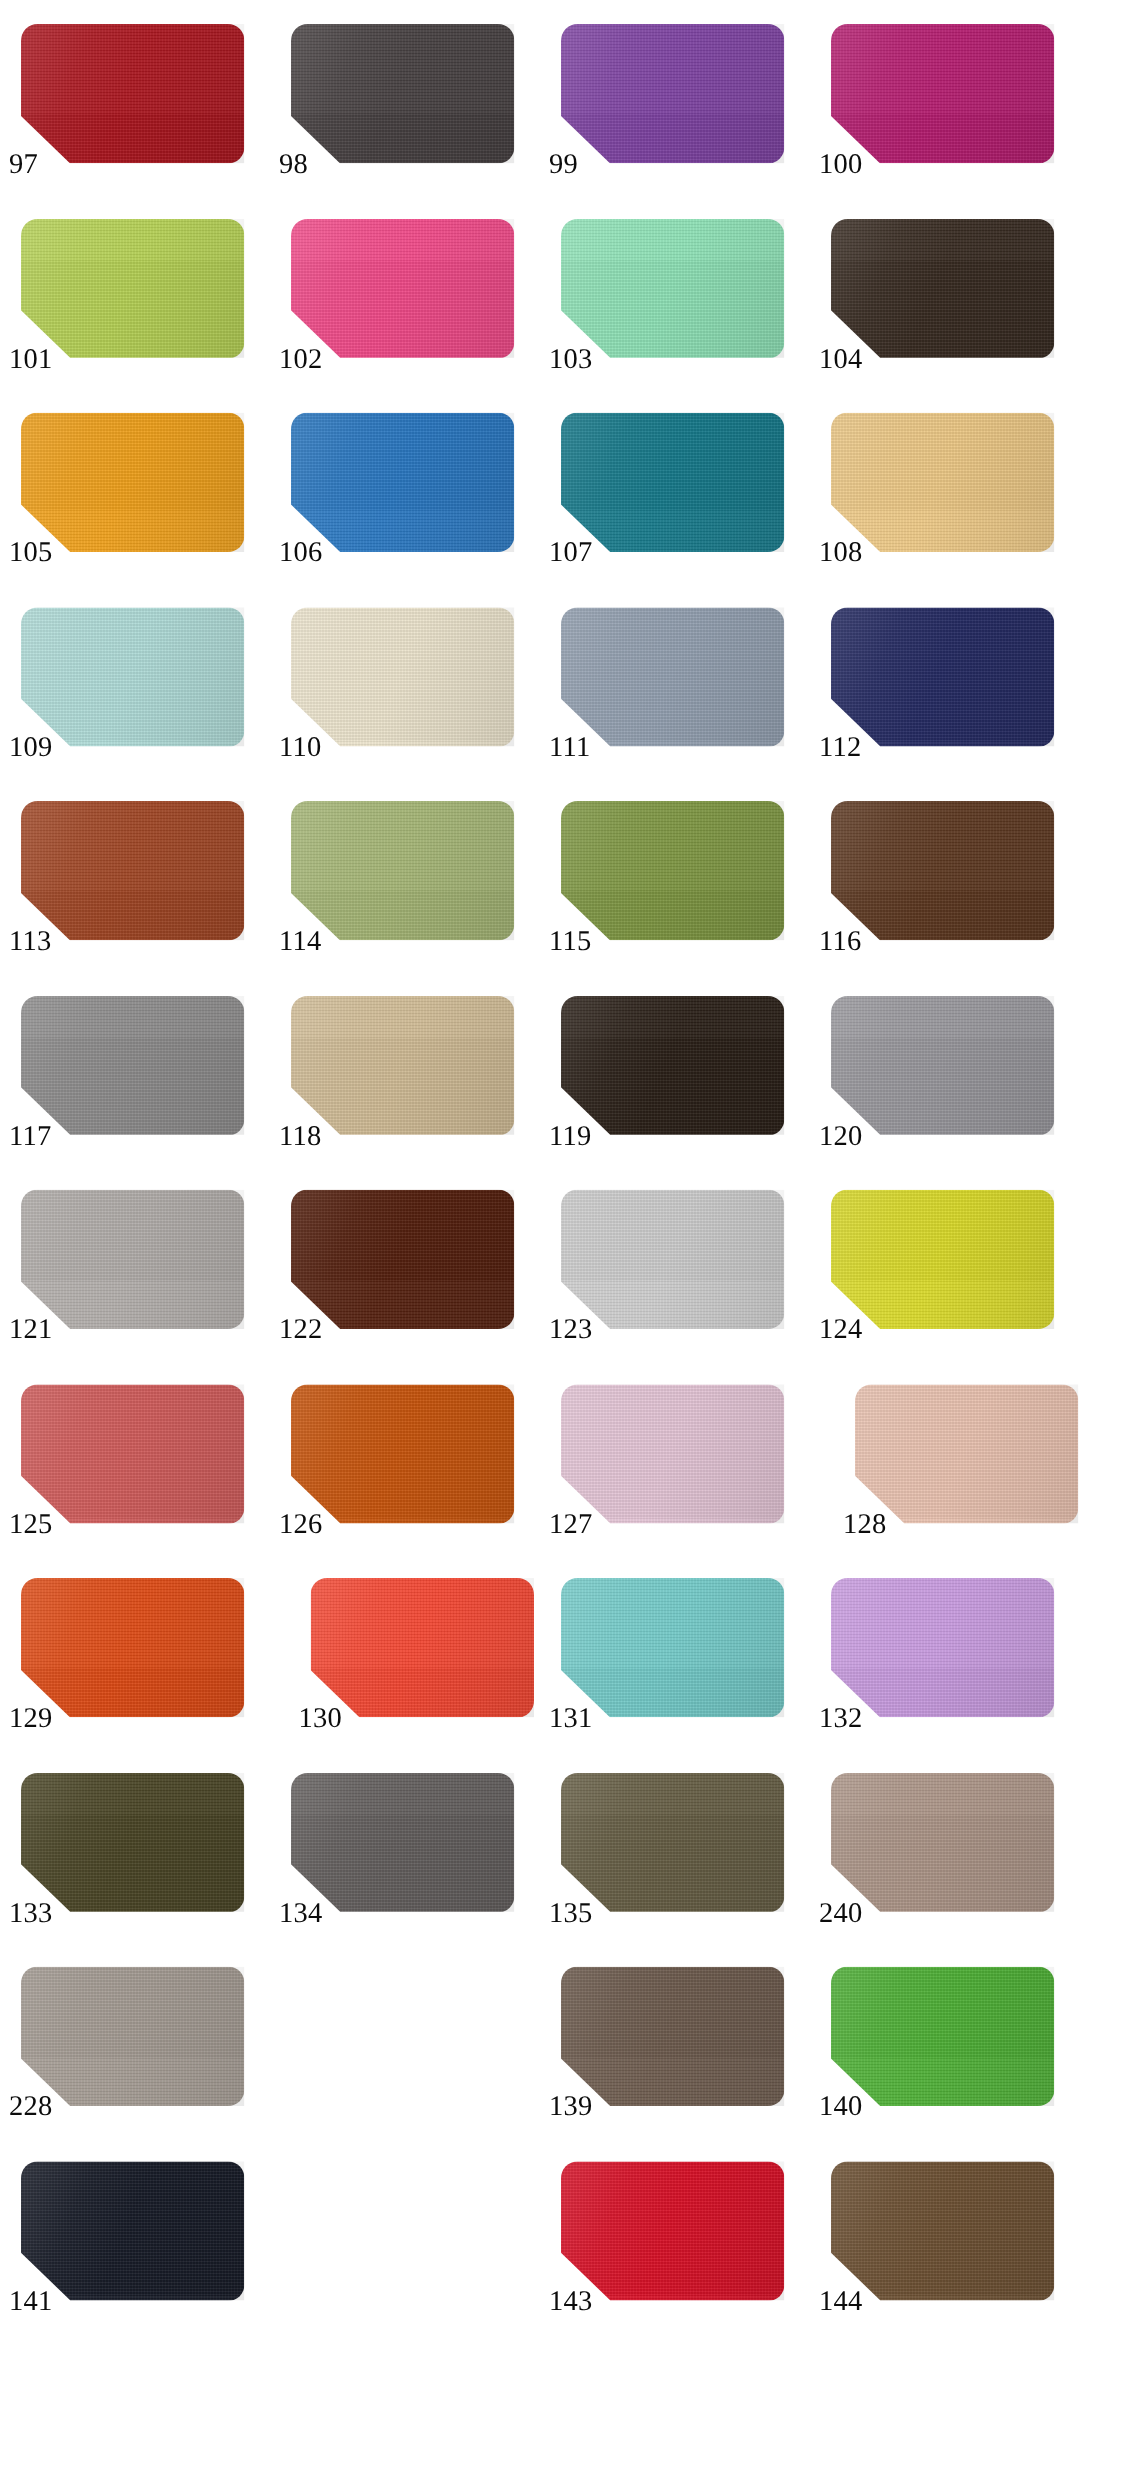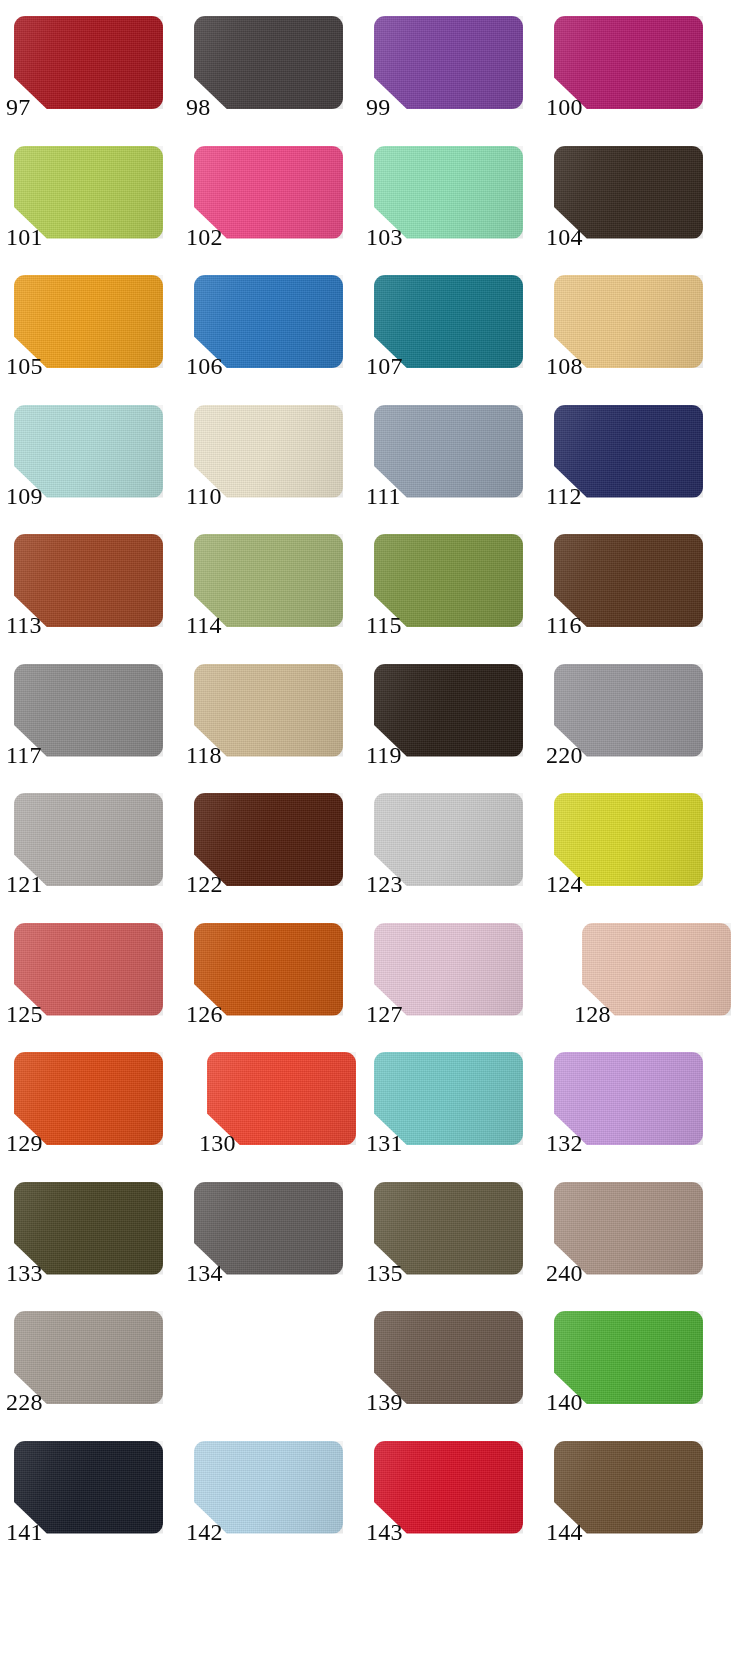--- a/index.html
+++ b/index.html
@@ -75,21 +75,21 @@
         rgba(0,0,0,0.00)       48%,
         rgba(0,0,0,0.045)      78%,
         rgba(0,0,0,0.085)     100%);
     pointer-events: none;
   }
 
   .swatch-label {
     position: absolute;
     left: 6px;
     bottom: 12px;
-    font-size: 24px;
+    font-size: 19px;
     line-height: 1;
     color: #0c0c0c;
     letter-spacing: 0.2px;
     white-space: nowrap;
   }
 </style>
 </head>
 <body style="background-color: rgb(255, 255, 255);">
 
 <div id="swatch-sheet">
@@ -181,21 +181,21 @@
       <div class="swatch-cell" style="left: 180px; top: 649.5px;">
         <div class="swatch-chip" style="background-color: rgb(207, 187, 149);"></div>
         <div class="swatch-label">118</div>
       </div>
       <div class="swatch-cell" style="left: 360px; top: 649.5px;">
         <div class="swatch-chip" style="background-color: rgb(42, 32, 24);"></div>
         <div class="swatch-label">119</div>
       </div>
       <div class="swatch-cell" style="left: 540px; top: 649.5px;">
         <div class="swatch-chip" style="background-color: rgb(151, 150, 155);"></div>
-        <div class="swatch-label">220</div>
+        <div class="swatch-label">120</div>
       </div>
       <div class="swatch-cell" style="left: 0px; top: 779px;">
         <div class="swatch-chip" style="background-color: rgb(177, 173, 170);"></div>
         <div class="swatch-label">121</div>
       </div>
       <div class="swatch-cell" style="left: 180px; top: 779px;">
         <div class="swatch-chip" style="background-color: rgb(84, 32, 15);"></div>
         <div class="swatch-label">122</div>
       </div>
       <div class="swatch-cell" style="left: 360px; top: 779px;">
@@ -211,21 +211,21 @@
         <div class="swatch-label">125</div>
       </div>
       <div class="swatch-cell" style="left: 180px; top: 908.5px;">
         <div class="swatch-chip" style="background-color: rgb(199, 85, 13);"></div>
         <div class="swatch-label">126</div>
       </div>
       <div class="swatch-cell" style="left: 360px; top: 908.5px;">
         <div class="swatch-chip" style="background-color: rgb(228, 197, 214);"></div>
         <div class="swatch-label">127</div>
       </div>
-      <div class="swatch-cell" style="left: 568px; top: 908.5px;">
+      <div class="swatch-cell" style="left: 556px; top: 908.5px;">
         <div class="swatch-chip" style="background-color: rgb(233, 194, 176);"></div>
         <div class="swatch-label">128</div>
       </div>
       <div class="swatch-cell" style="left: 0px; top: 1038px;">
         <div class="swatch-chip" style="background-color: rgb(220, 74, 21);"></div>
         <div class="swatch-label">129</div>
       </div>
       <div class="swatch-cell" style="left: 193px; top: 1038px;">
         <div class="swatch-chip" style="background-color: rgb(239, 68, 48);"></div>
         <div class="swatch-label">130</div>
@@ -263,24 +263,20 @@
         <div class="swatch-label">139</div>
       </div>
       <div class="swatch-cell" style="left: 540px; top: 1297px;">
         <div class="swatch-chip" style="background-color: rgb(79, 175, 55);"></div>
         <div class="swatch-label">140</div>
       </div>
       <div class="swatch-cell" style="left: 0px; top: 1426.5px;">
         <div class="swatch-chip" style="background-color: rgb(24, 28, 40);"></div>
         <div class="swatch-label">141</div>
       </div>
-      <div class="swatch-cell" style="left: 180px; top: 1426.5px;">
-        <div class="swatch-chip" style="background-color: rgb(180, 214, 232);"></div>
-        <div class="swatch-label">142</div>
-      </div>
       <div class="swatch-cell" style="left: 360px; top: 1426.5px; text-align: right;">
         <div class="swatch-chip" style="background-color: rgb(216, 18, 40);"></div>
         <div class="swatch-label">143</div>
       </div>
       <div class="swatch-cell" style="left: 540px; top: 1426.5px;">
         <div class="swatch-chip" style="background-color: rgb(109, 81, 52);"></div>
         <div class="swatch-label">144</div>
       </div>
     </div>
 </div>

